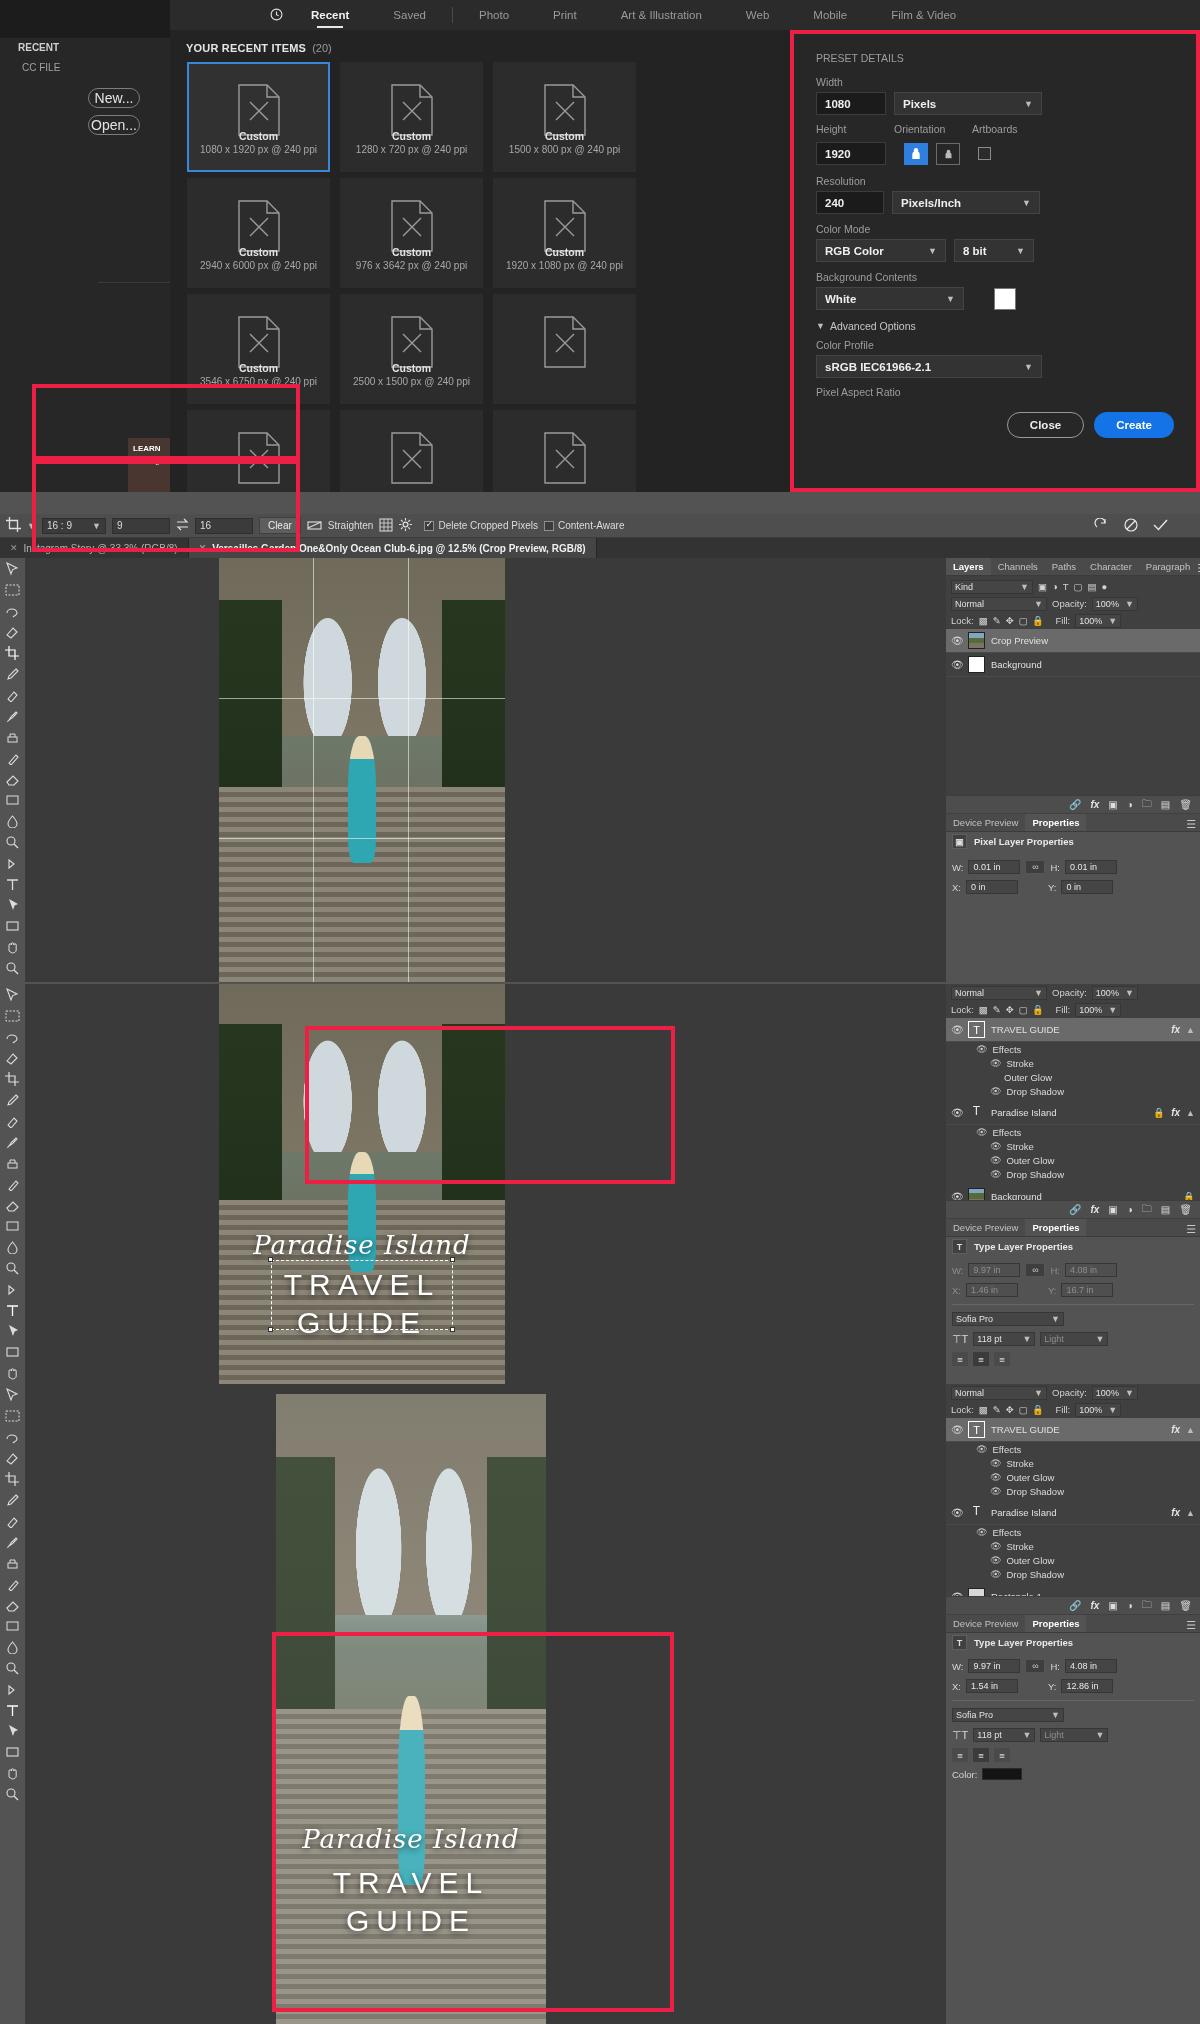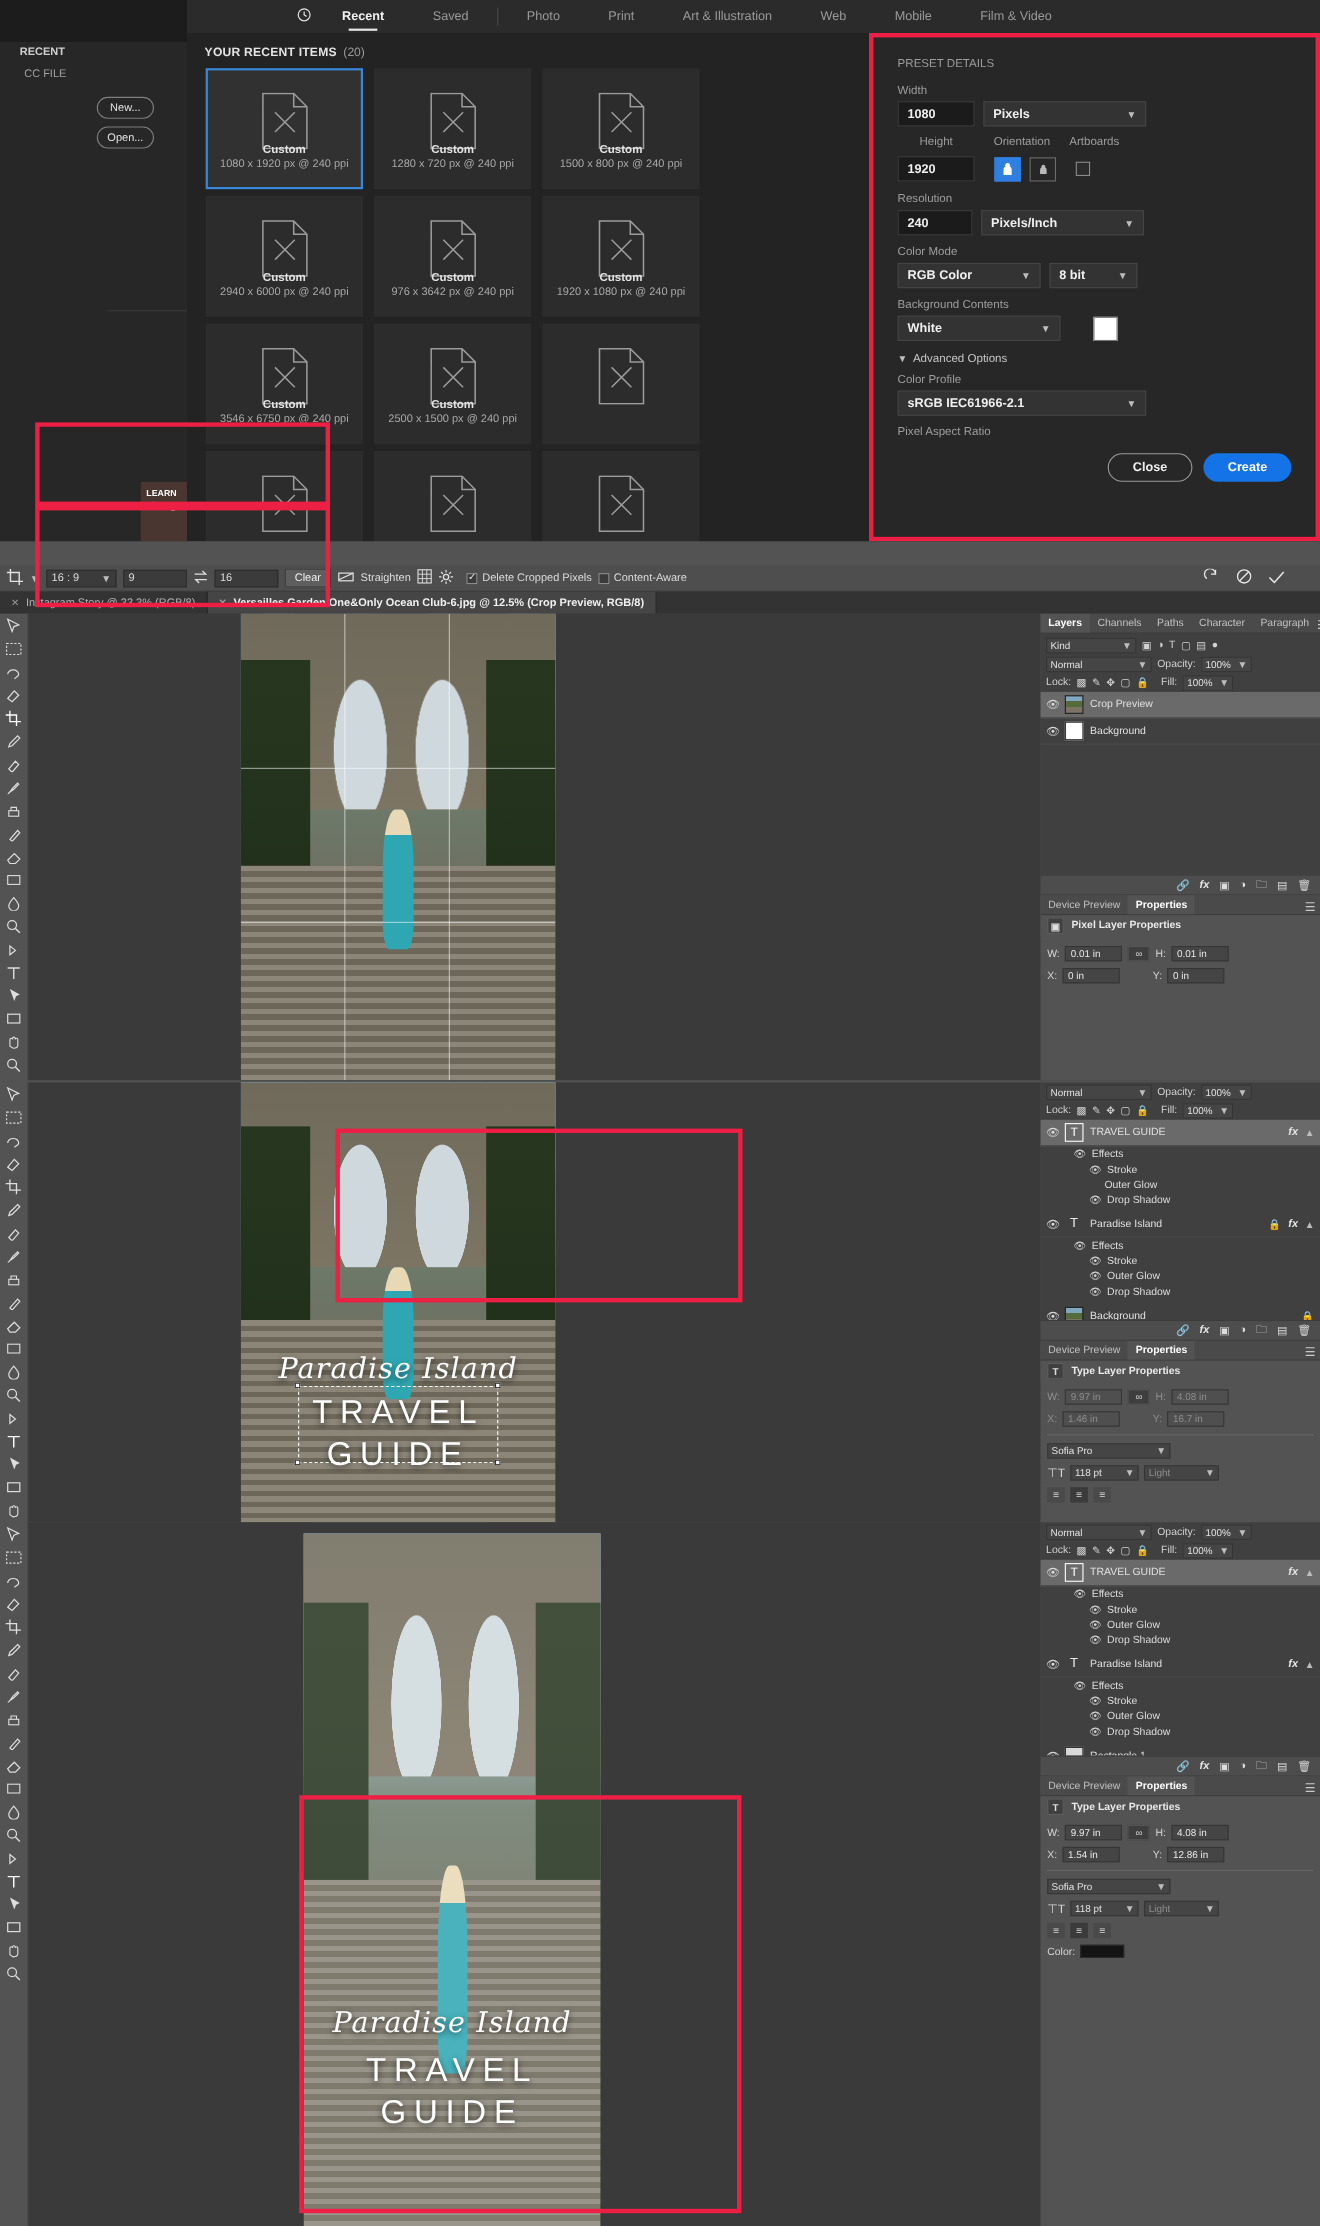--- a/index.html
+++ b/index.html
@@ -100,21 +100,21 @@
     color:#fff; font-size:11.5px; display:flex; align-items:center;
     justify-content:center; border:none; font-weight:bold;
   }
 
   
   #bg-left { left:0; top:0; width:170px; height:492px; background:#272727; }
   #bg-left2 { left:0; top:0; width:170px; height:38px; background:#1c1c1c; }
   .sl-txt { color:#cfcfcf; font-size:10px; }
   .pill {
     width:52px; height:20px; border-radius:10px; border:1px solid #7d7d7d;
-    color:#e4e4e4; font-size:10px; display:flex; align-items:center;
+    color:#e4e4e4; font-size:14px; display:flex; align-items:center;
     justify-content:center;
   }
   #learn-card {
     left:128px; top:438px; width:60px; height:54px; background:#4a3630;
   }
   #learn-card .lb { color:#fff; font-size:8px; font-weight:bold; padding:6px 0 0 5px; }
   #learn-card .lt { color:#ddd; font-size:9px; padding:2px 0 0 5px; }
 
   
 
@@ -460,21 +460,21 @@
 
       <div class="pd-label" style="margin-top:12px;">Width</div>
       <div class="row">
         <div class="fld" style="width:70px;">1080</div>
         <div class="sel-fld" style="width:148px;">
           <span>Pixels</span>
           <span class="chev">▼</span>
         </div>
       </div>
 
-      <div class="row" style="margin-top:8px; text-align:center;">
+      <div class="row" style="margin-top:8px; ">
         <div class="pd-label" style="width:70px;">Height</div>
         <div class="pd-label" style="width:70px;">Orientation</div>
         <div class="pd-label">Artboards</div>
       </div>
       <div class="row" style="gap:18px; align-items:center;">
         <div class="fld" style="width:70px;">1920</div>
         <div style="display:flex; gap:8px;">
           <div class="ori-btn on">
             <svg width="10" height="13" viewBox="0 0 10 13">
                 <circle cx="5" cy="3.3" r="2.2" fill="#fff"></circle>

